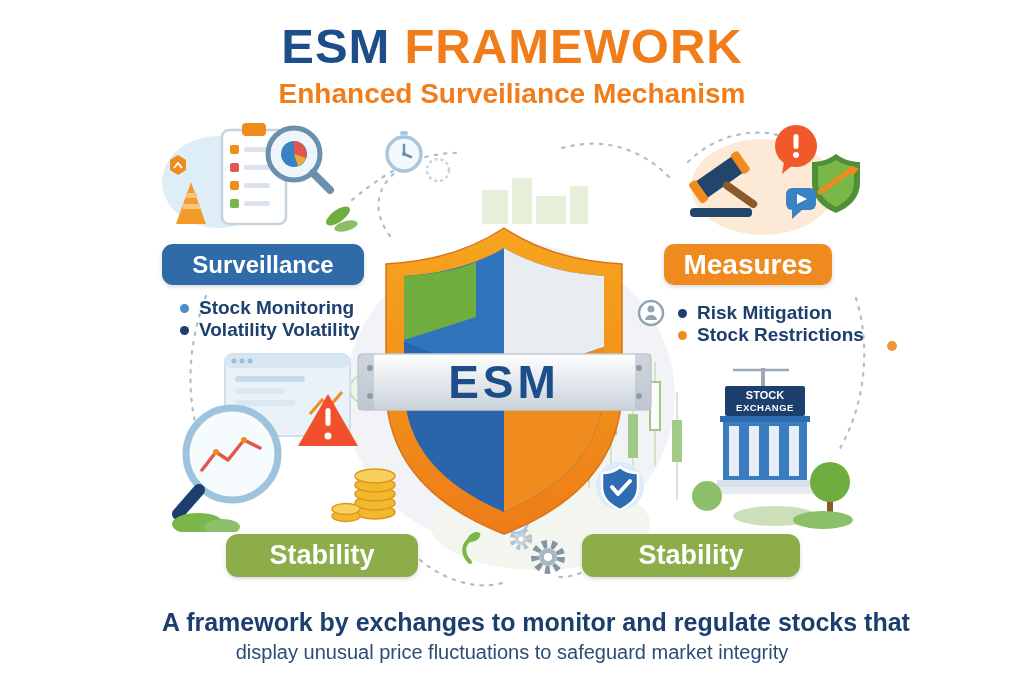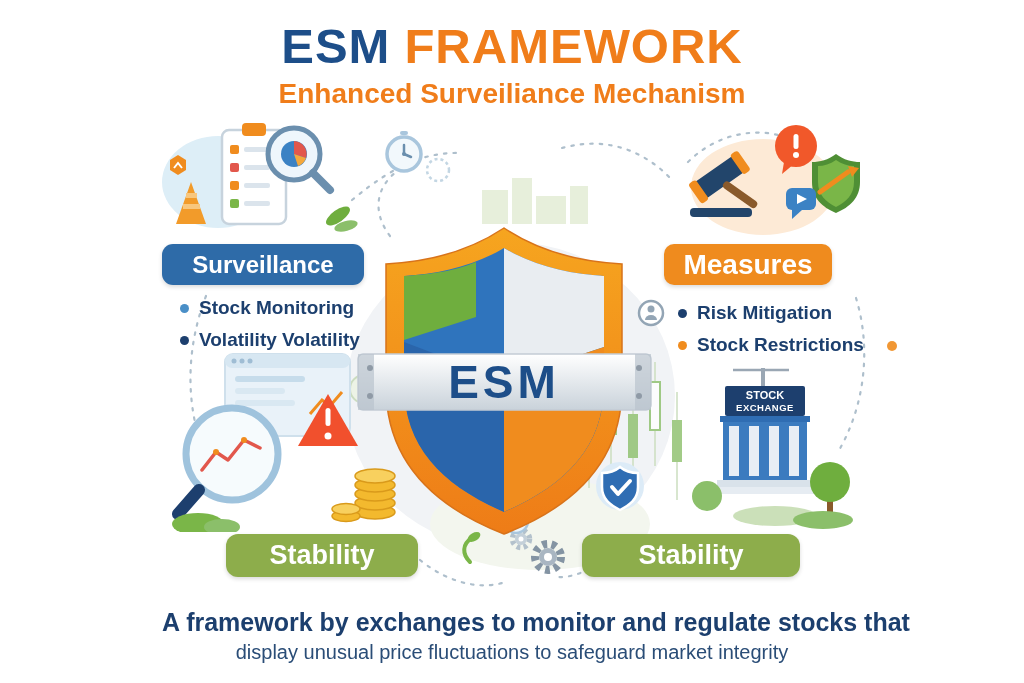--- a/index.html
+++ b/index.html
@@ -9,21 +9,21 @@
   .title{top:18px;left:0;width:100%;text-align:center;font-size:49px;font-weight:800;letter-spacing:1px;}
   .title .t1{color:var(--navy,#1d4e89);}
   .title .t2{color:var(--orange,#f07d1a);margin-left:14px;}
   .subtitle{top:78px;left:0;width:100%;text-align:center;font-size:28px;font-weight:700;color:var(--orange,#f07d1a);}
   .pill{display:flex;align-items:center;justify-content:center;color:#fff;font-weight:700;
         box-shadow:0 2px 4px rgba(0,0,0,.15);}
   .pill-surveillance{left:162px;top:244px;width:202px;height:41px;background:var(--pill_blue,#2e6ba8);border-radius:11px;font-size:24px;}
   .pill-measures{left:664px;top:244px;width:168px;height:41px;background:var(--pill_orange,#ef8b1e);border-radius:10px;font-size:28px;}
   .pill-stability-left{left:226px;top:534px;width:192px;height:43px;background:var(--pill_green,#8dad4b);border-radius:12px;font-size:27px;}
   .pill-stability-right{left:582px;top:534px;width:218px;height:43px;background:var(--pill_green,#8dad4b);border-radius:12px;font-size:27px;}
-  .list{display:flex;flex-direction:column;gap:10px;}
+  .list{display:flex;flex-direction:column;gap:0;}
   .list-left{left:180px;top:297px;}
   .list-right{left:678px;top:302px;}
   .list-item{display:flex;align-items:center;gap:10px;font-size:19px;font-weight:600;color:var(--text_dark,#1c3f6e);}
   .dot{width:9px;height:9px;border-radius:50%;flex:0 0 auto;}
   .dot-blue{background:#4a8fc7;}
   .dot-navy{background:#1c3f6e;}
   .dot-orange{background:#f08c1e;}
   .footer-line1{top:608px;left:0;width:100%;text-align:center;font-size:25px;font-weight:700;color:var(--text_dark,#1c3f6e);padding-left:24px;}
   .footer-line2{top:641px;left:0;width:100%;text-align:center;font-size:20px;font-weight:500;color:#2a4d77;}
   .shield-blob{left:345px;top:242px;width:330px;height:308px;border-radius:50%;background:#f1f3f6;}

